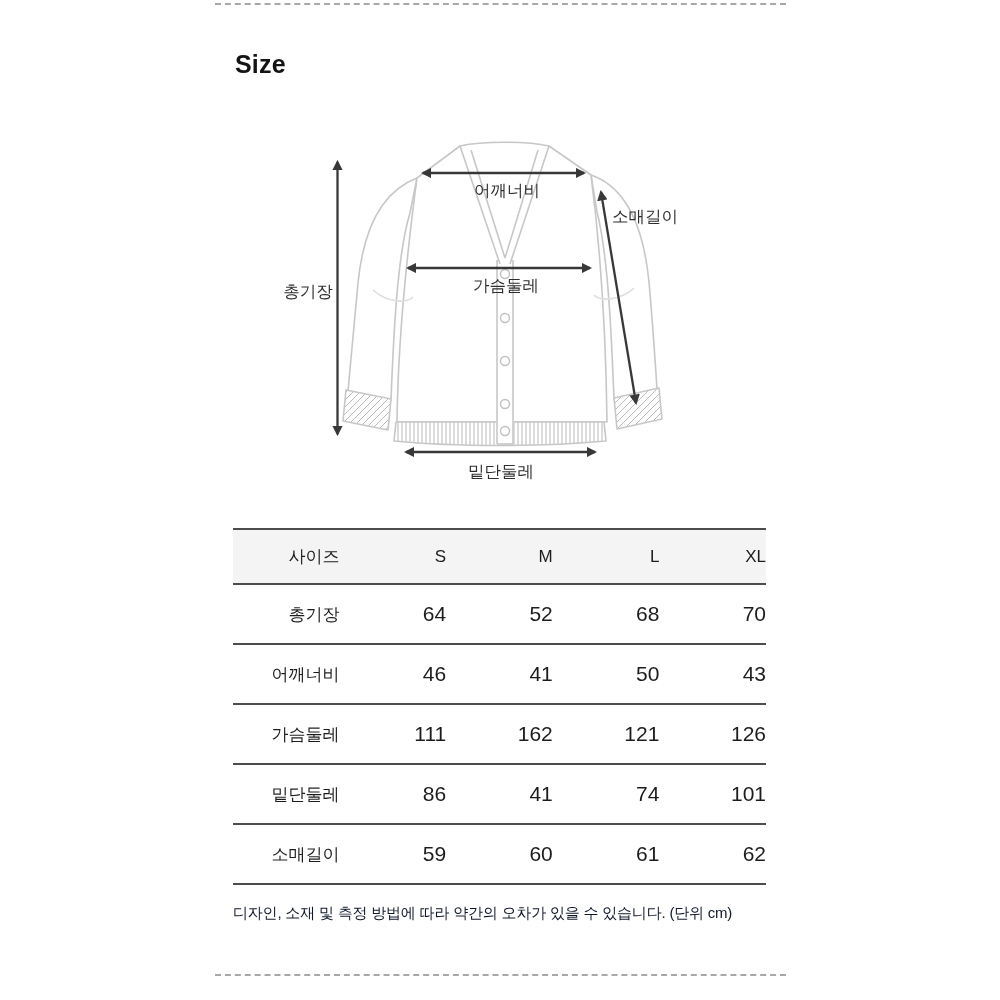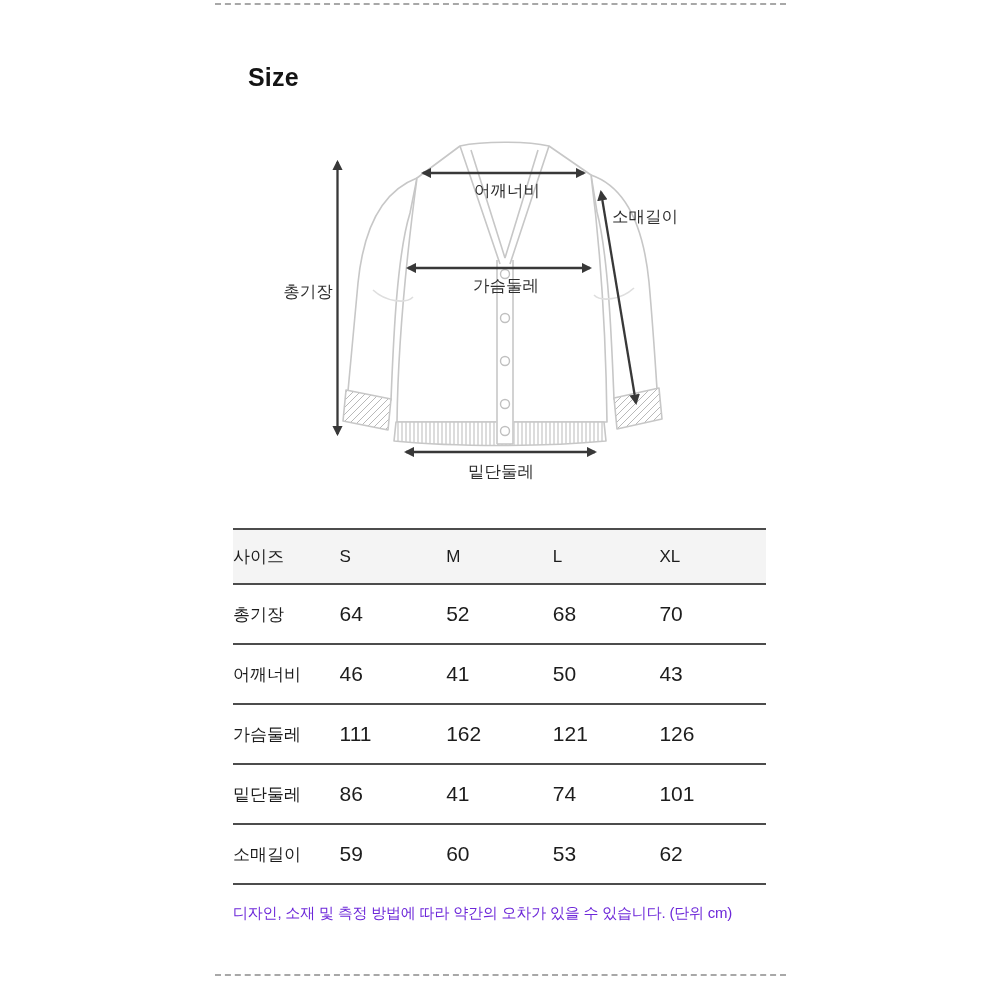--- a/index.html
+++ b/index.html
@@ -4,45 +4,45 @@
 <style>
   html,body { margin:0; padding:0; background:#fff; }
   .page {
     position:relative; width:1000px; height:1000px; background:#ffffff;
     font-family:"Liberation Sans", sans-serif; overflow:hidden;
   }
   .dash-line { position:absolute; left:215px; width:571px; height:0; border-top:2px dashed #a8a8a8; }
   .dash-line.top { top:3px; }
   .dash-line.bottom { top:974px; }
   .size-title {
-    position:absolute; left:235px; top:50px; margin:13px;
+    position:absolute; left:235px; top:50px; margin:0;
     font-size:25px; font-weight:700; color:#141414; letter-spacing:0.2px;
   }
   svg.diagram { position:absolute; left:260px; top:128px; }
   svg.diagram text {
     font-family:"Liberation Sans", sans-serif; font-size:16.5px; font-weight:500; fill:#2e2e2e;
   }
   table.size-table {
     position:absolute; left:233px; top:528px; width:533px;
     border-collapse:collapse; table-layout:fixed;
   }
   table.size-table th, table.size-table td {
-    text-align:left; vertical-align:middle; padding:0; color:#1c1c1c; font-weight:400;margin-top:16px;
+    text-align:right; vertical-align:middle; padding:0; color:#1c1c1c; font-weight:400;margin-top:16px;
   }
   table.size-table thead tr {
     background:#f4f4f4; height:55px;
     border-top:2px solid #4c4c4c; border-bottom:2px solid #4c4c4c;
   }
   table.size-table thead th { font-size:17px; }
   table.size-table tbody tr { height:60px; border-bottom:2px solid #4c4c4c; }
   table.size-table tbody td { font-size:21px; }
   table.size-table tbody td.row-label { font-size:17px; }
   .footnote {
     position:absolute; left:233px; top:904px;
-    font-size:15px; color:#6d28d9; letter-spacing:-0.2px;
+    font-size:15px; color:#0f172a; letter-spacing:-0.2px;
   }
 </style>
 </head>
 <body>
 
 <div class="page">
 
   <div class="dash-line top"></div>
 
   <h2 class="size-title">Size</h2>
@@ -145,21 +145,21 @@
         <td class="row-label">밑단둘레</td>
         <td>86</td>
         <td>41</td>
         <td>74</td>
         <td>101</td>
       </tr>
       <tr>
         <td class="row-label">소매길이</td>
         <td>59</td>
         <td>60</td>
-        <td>53</td>
+        <td>61</td>
         <td>62</td>
       </tr>
     </tbody>
   </table>
 
   <div class="footnote">디자인, 소재 및 측정 방법에 따라 약간의 오차가 있을 수 있습니다. (단위 cm)</div>
 
   <div class="dash-line bottom"></div>
 
 </div>

